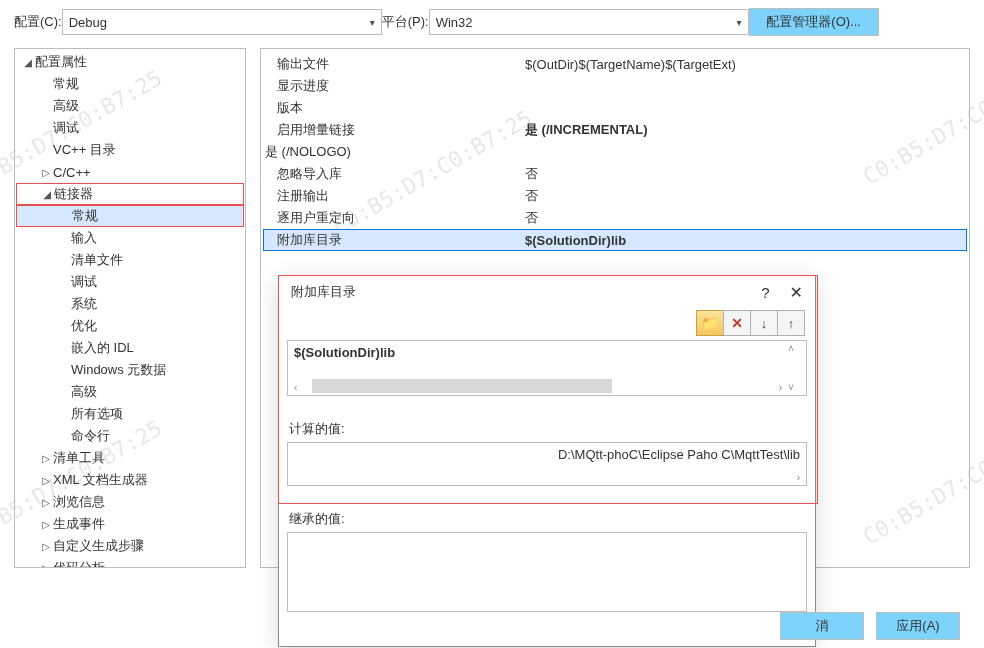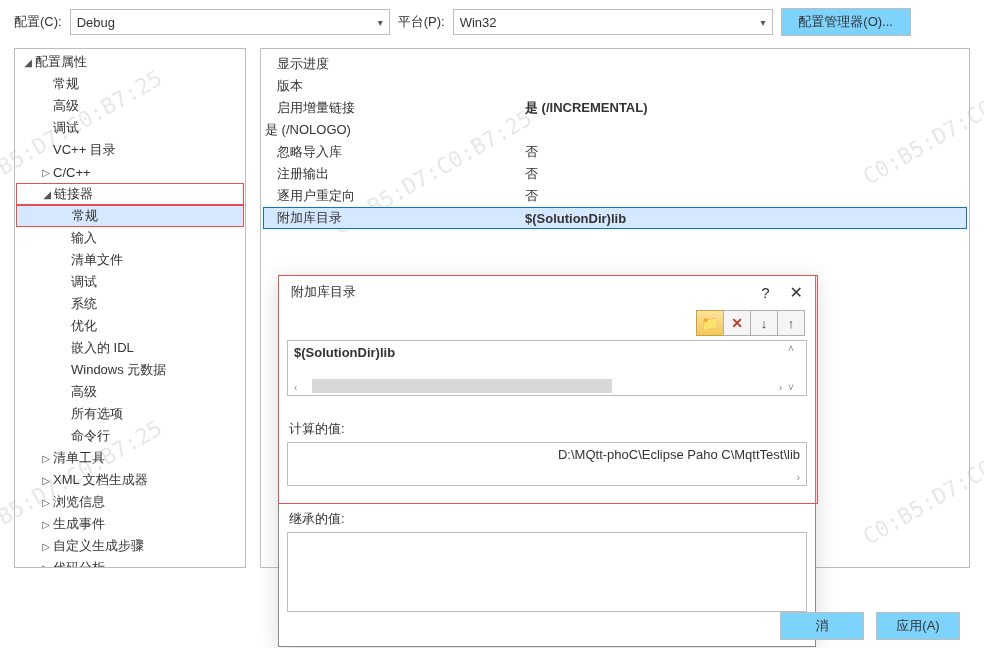--- a/index.html
+++ b/index.html
@@ -1,19 +1,19 @@
 <!DOCTYPE html>
 <html><head>
 <meta charset="utf-8">
 <style>
 * { box-sizing: border-box; margin: 0; padding: 0; }
 body { font-family: "Microsoft YaHei", "Segoe UI", sans-serif; font-size: 13px; color: #333; background: #fff; width: 984px; height: 648px; overflow: hidden; position: relative; }
 
 
-.topbar { display: flex; align-items: center; gap: 8px; padding: 8px 14px; }
+.topbar { display: flex; align-items: center; padding: 8px 14px; }
 .lbl { white-space: nowrap; }
 .combo { flex: 1; min-width: 0; border: 1px solid #bdbdbd; background: #fff; height: 26px; display: flex; align-items: center; justify-content: space-between; padding: 0 6px; }
 .combo .arrow { font-size: 10px; color: #555; }
 .btn { border: 1px solid #bdbdbd; background: #7dd3fc; height: 28px; padding: 0 14px; display: flex; align-items: center; }
 .btn-cfg { width: 130px; justify-content: center; }
 
 
 .main { display: flex; padding: 4px 14px 0 14px; height: 540px; }
 
 
@@ -208,20 +208,24 @@
             <span class="tw">▷</span>
             <span>代码分析</span>
           </div>
         </div>
     </div>
   </div>
 
   <div class="props">
     <div class="grid" id="grid">
         <div class="row">
+          <div class="pname">输出文件</div>
+          <div class="pval">$(OutDir)$(TargetName)$(TargetExt)</div>
+        </div>
+        <div class="row">
           <div class="pname">显示进度</div>
         </div>
         <div class="row">
           <div class="pname">版本</div>
           <div class="pval"></div>
         </div>
         <div class="row">
           <div class="pname">启用增量链接</div>
           <div class="pval bold">是 (/INCREMENTAL)</div>
         </div>

